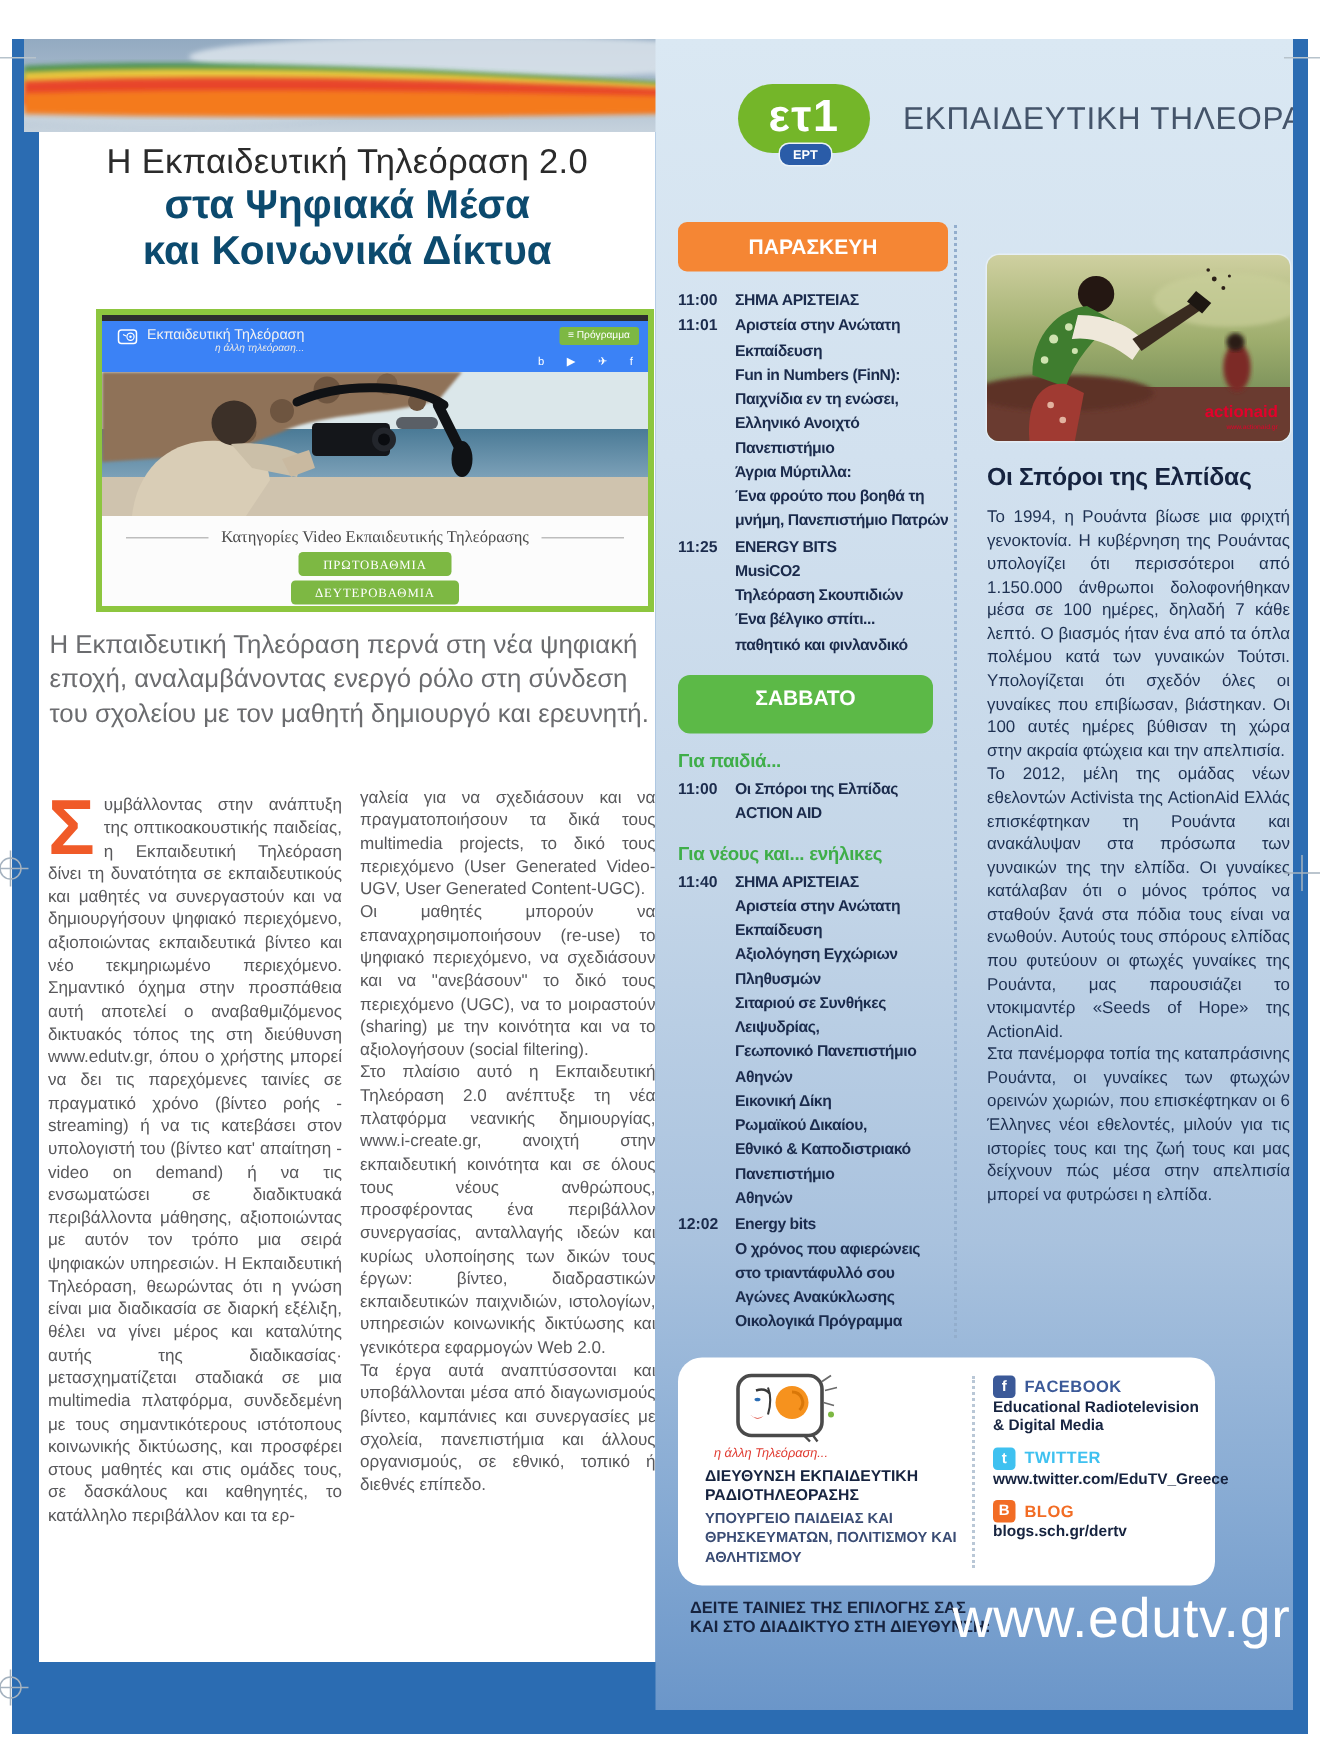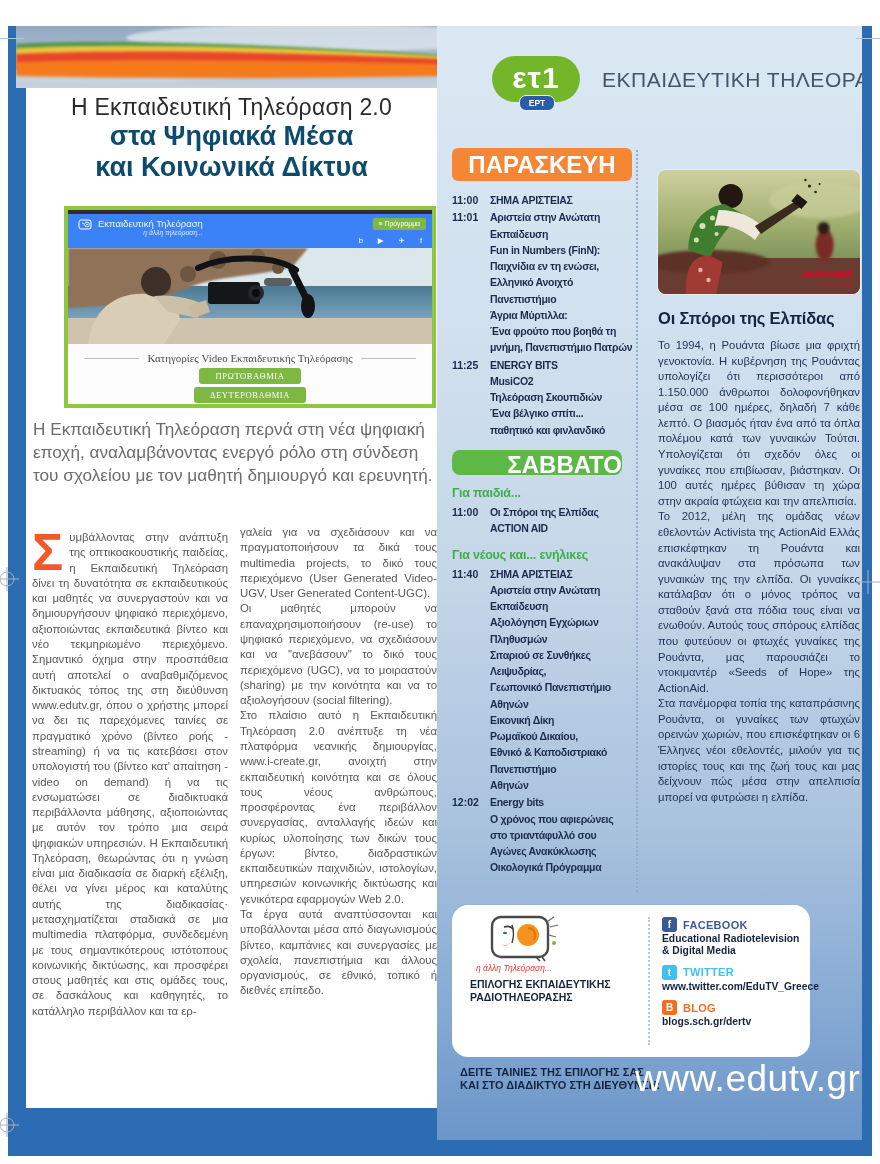--- a/index.html
+++ b/index.html
@@ -45,29 +45,29 @@
   
   .panel{position:absolute;left:437px;top:26px;width:425px;height:1114px;overflow:hidden;
          background:linear-gradient(180deg,#dae8f3 0%,#d2e1ef 25%,#c4d6e8 50%,#a9c2de 72%,#86aad3 88%,#6b96c9 100%);}
   .masthead{position:absolute;left:55px;top:30px;display:flex;align-items:center;gap:22px;}
   .ert-logo{position:relative;width:88px;height:48px;}
   .ert-pill{width:88px;height:46px;background:#74b629;border-radius:24px;color:#fff;
             font-size:30px;font-weight:bold;text-align:center;line-height:44px;letter-spacing:1px;}
   .ert-sub{position:absolute;left:27px;bottom:-7px;width:34px;height:14px;background:#2a5ca8;border-radius:7px;
            color:#fff;font-size:8.5px;font-weight:bold;text-align:center;line-height:14px;border:1px solid #eaf2f8;}
   .mast-title{font-size:21px;color:#44546a;letter-spacing:0.5px;white-space:nowrap;}
-  .day-bar{box-sizing:border-box;color:#fff;font-weight:bold;font-size:24px;text-align:center;}
+  .day-bar{box-sizing:border-box;color:#fff;font-weight:bold;font-size:14px;text-align:center;}
   #friday-bar{position:absolute;left:15px;top:122px;width:180px;height:33px;line-height:33px;
               background:#f58634;border-radius:6px;}
   .sched{position:absolute;left:15px;top:166px;width:188px;color:#1b2b4c;}
   .entry{display:flex;margin-bottom:1px;}
   .entry .time{width:38px;flex:none;font-weight:bold;font-size:10.5px;line-height:1.55;}
   .entry .lines{flex:1;}
   .entry .line{font-weight:bold;font-size:10.5px;line-height:1.55;letter-spacing:-0.3px;}
-  #saturday-bar{width:170px;height:25px;line-height:30px;background:#5cb947;border-radius:8px;margin:12px 0 10px;text-align:right;}
+  #saturday-bar{width:170px;height:39px;line-height:30px;background:#5cb947;border-radius:8px;margin:12px 0 10px;}
   .sec-heading{color:#3fae49;font-weight:bold;font-size:12.5px;margin:11px 0 4px;letter-spacing:-0.2px;}
   .dotted-v{position:absolute;left:199px;top:124px;height:742px;border-left:2px dotted #93aecd;}
   
   .spot{position:absolute;left:221px;top:144px;width:202px;}
   .spot-photo{width:202px;height:124px;border-radius:8px;overflow:hidden;box-shadow:0 0 0 1px rgba(255,255,255,0.4);}
   .spot-photo svg{display:block;width:100%;height:100%;}
   .spot-title{font-size:16.5px;font-weight:bold;color:#16233f;margin:15px 0 10px;letter-spacing:-0.2px;}
   .spot-p{margin:0;font-size:11.3px;line-height:1.38;color:#1e3152;text-align:justify;}
   
   .orgbox{position:absolute;left:15px;top:879px;width:358px;height:152px;background:#fff;border-radius:16px;
@@ -351,21 +351,22 @@
           <path d="M44,15 a7,7 0 0 1 5,12" fill="none" stroke="#d97708" stroke-width="2"></path>
           <path d="M20,14 q6,-2 9,2" fill="none" stroke="#3a3a3a" stroke-width="1.6"></path>
           <ellipse cx="21" cy="20" rx="2" ry="1.2" fill="#2a6db5"></ellipse>
           <path d="M16,30 q4,4 9,1 q-4,4 -9,-1" fill="#d93a2b"></path>
           <path d="M28,12 q3,8 0,18" fill="none" stroke="#3a3a3a" stroke-width="1.4"></path>
           <path d="M64,8 l6,-4 M66,14 l8,-2 M65,22 l7,2" stroke="#6a6a6a" stroke-width="1.2"></path>
           <path d="M52,44 l4,4 M58,44 l3,4" stroke="#4a4a4a" stroke-width="1.6"></path>
           <circle cx="70" cy="30" r="2" fill="#7db843"></circle>
         </svg>
         <div class="org-tagline">η άλλη Τηλεόραση...</div>
-        <div class="org-name">ΕΠΙΛΟΓΗΣ ΕΚΠΑΙΔΕΥΤΙΚΗΣ ΡΑΔΙΟΤΗΛΕΟΡΑΣΗΣ</div>
+        <div class="org-name">ΔΙΕΥΘΥΝΣΗ ΕΚΠΑΙΔΕΥΤΙΚΗ ΡΑΔΙΟΤΗΛΕΟΡΑΣΗΣ</div>
+        <div class="org-ministry">ΥΠΟΥΡΓΕΙΟ ΠΑΙΔΕΙΑΣ ΚΑΙ ΘΡΗΣΚΕΥΜΑΤΩΝ, ΠΟΛΙΤΙΣΜΟΥ ΚΑΙ ΑΘΛΗΤΙΣΜΟΥ</div>
       </div>
       <div class="org-div"></div>
       <div class="org-right">
           <div class="soc-row">
             <div class="soc-head">
               <span class="soc-icon" style="background: rgb(59, 89, 152);">f</span>
               <span class="soc-label" style="color: rgb(59, 89, 152); text-align: center;">FACEBOOK</span>
             </div>
             <div class="soc-detail">Educational Radiotelevision &amp; Digital Media</div>
           </div>

